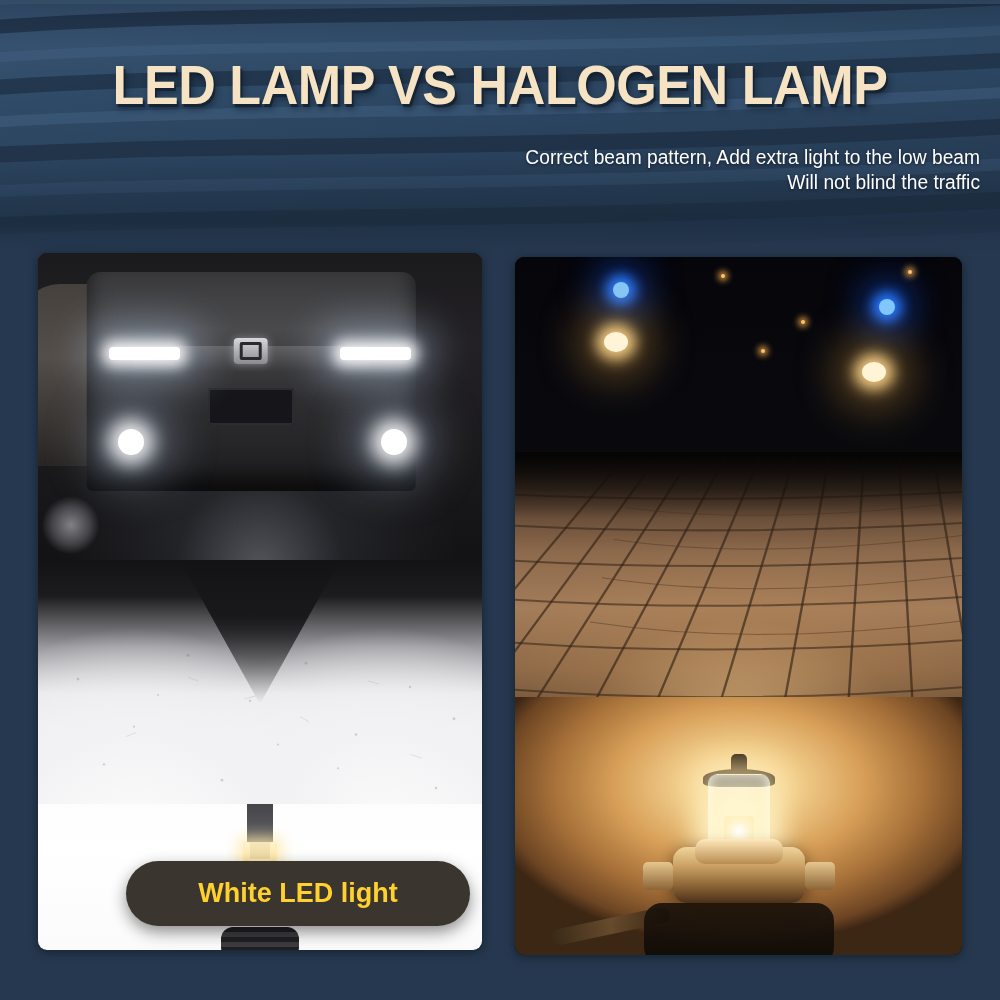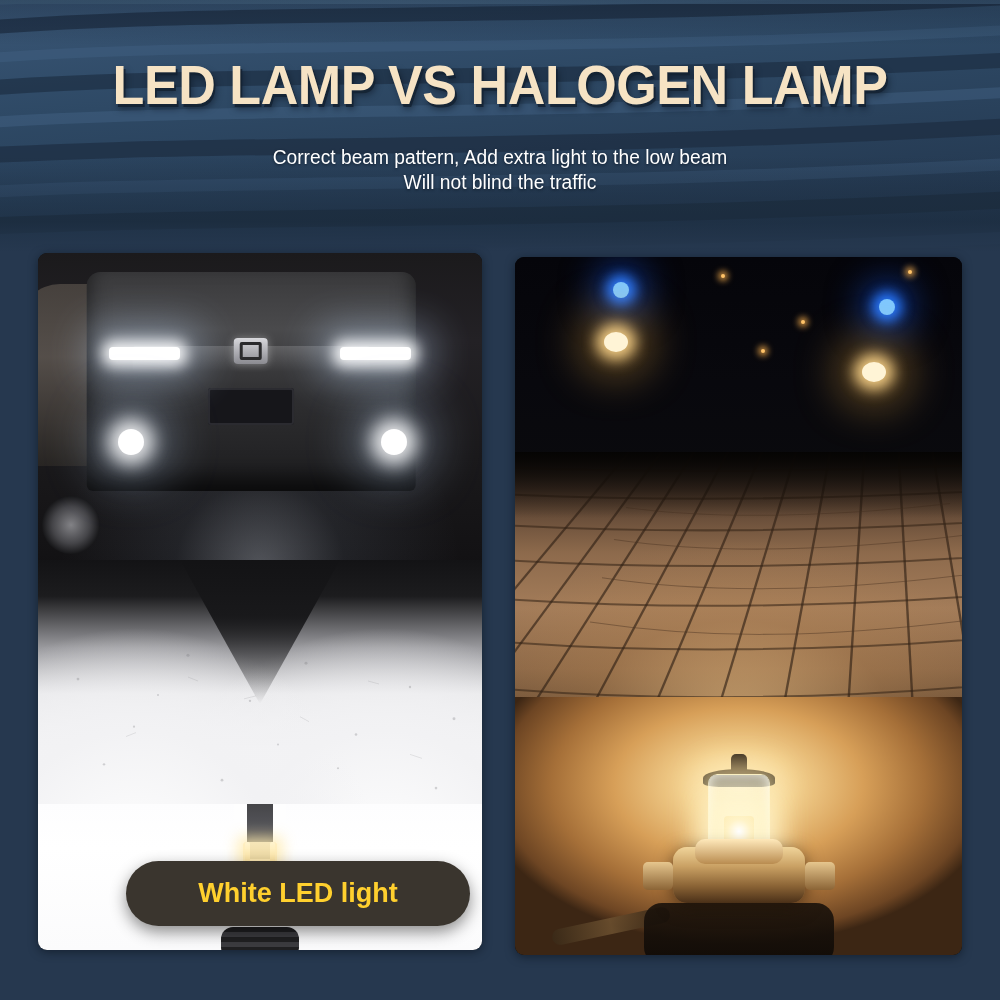--- a/index.html
+++ b/index.html
@@ -44,21 +44,21 @@
     font-family:"Liberation Sans", sans-serif;
     transform:scaleX(0.93);
     text-shadow:
       2px 3px 0 rgba(20,34,50,.85),
       3px 5px 7px rgba(12,22,34,.55);
     white-space:nowrap;
   }
 
   .subtitle {
     position:absolute; left:0; right:0; top:145px;
-    text-align:center;
+    text-align:right;
     color:#ffffff;
     font-size:20px;
     line-height:25px;
     font-weight:400;
     text-shadow:0 1px 3px rgba(10,20,32,.75);
   }
   .subtitle .ln { display:block; transform:scaleX(0.96); }
 
   
   .panel {

